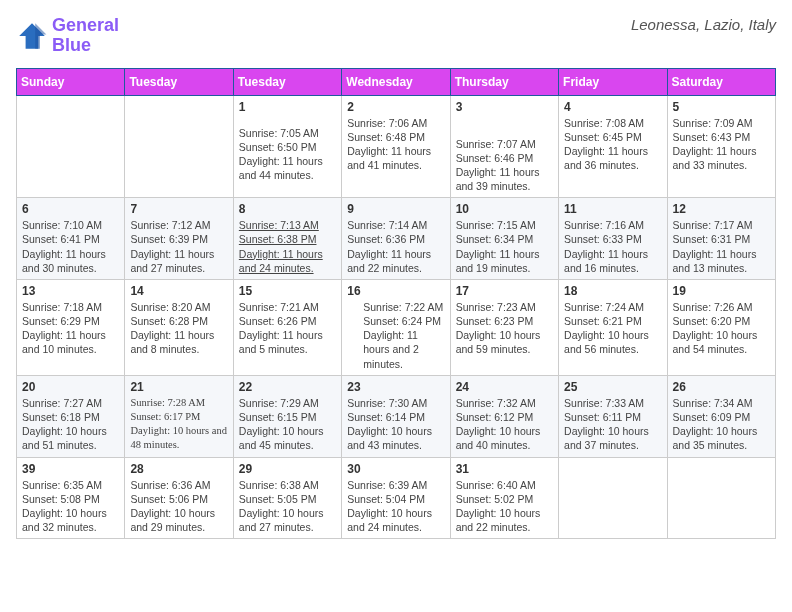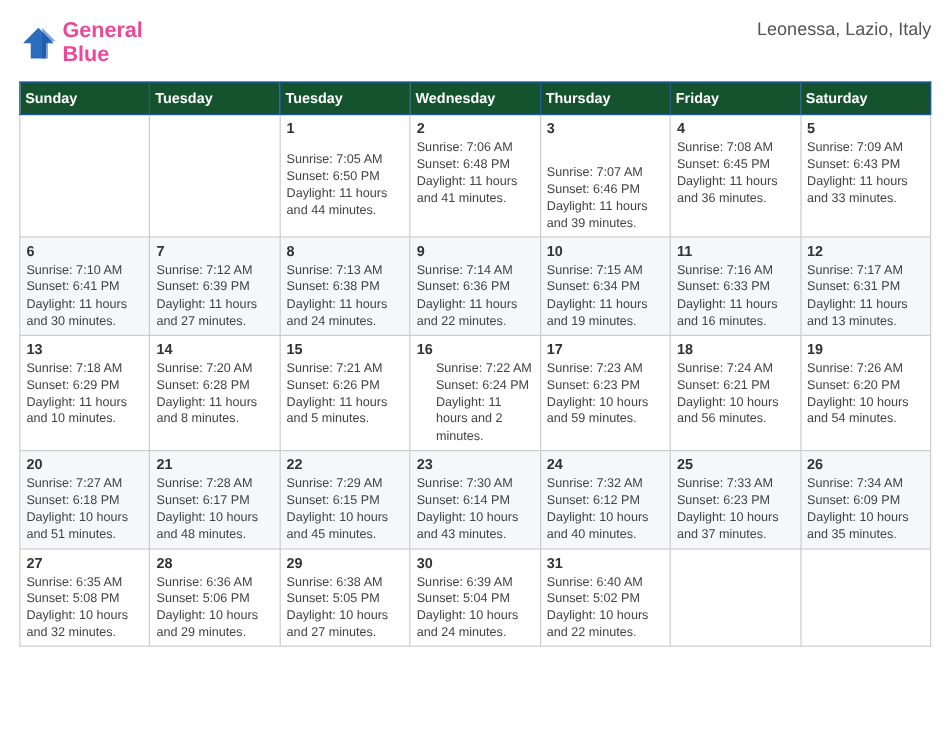--- a/index.html
+++ b/index.html
@@ -20,42 +20,43 @@
       display: flex;
       align-items: center;
       gap: 4px;
     }
     .logo-text {
       font-size: 18px;
       font-weight: bold;
       color: #333;
       line-height: 1.1;
     }
-    .logo-text span { color: #ec4899; margin-top: 12px; }
+    .logo-text span { color: #8b5cf6; margin-top: 12px; }
     .logo-icon {
       width: 32px;
       height: 32px;
     }
     .title-block { text-align: right; }
     .month-title {
       font-size: 32px;
       font-weight: bold;
       color: #333;
     }
     .subtitle {
       font-size: 15px;
       color: #555;
+      font-style: italic;
     }
     table {
       width: 100%;
       border-collapse: collapse;
       font-size: 11px;
     }
     thead th {
-      background: #14532d;
+      background: #d946ef;
       color: #fff;
       padding: 6px 4px;
       text-align: left;
       font-weight: bold;
       font-size: 12px;
       border: 1px solid #1f5a9e;
     }
     tbody td {
       border: 1px solid #ccc;
       padding: 4px 5px;
@@ -153,21 +154,21 @@
 Daylight: 11 hours and 30 minutes.</div>
         </td>
         <td>
           <span class="day-number">7</span>
           <div class="day-detail" style="white-space: pre-line;">Sunrise: 7:12 AM
 Sunset: 6:39 PM
 Daylight: 11 hours and 27 minutes.</div>
         </td>
         <td>
           <span class="day-number">8</span>
-          <div class="day-detail" style="white-space: pre-line;">Sunrise: 7:13 AM
+          <div class="day-detail" style="white-space: pre-line; text-decoration: underline;">Sunrise: 7:13 AM
 Sunset: 6:38 PM
 Daylight: 11 hours and 24 minutes.</div>
         </td>
         <td>
           <span class="day-number">9</span>
           <div class="day-detail" style="white-space: pre-line;">Sunrise: 7:14 AM
 Sunset: 6:36 PM
 Daylight: 11 hours and 22 minutes.</div>
         </td>
         <td>
@@ -191,21 +192,21 @@
       </tr>
       <tr>
         <td>
           <span class="day-number">13</span>
           <div class="day-detail" style="white-space: pre-line;">Sunrise: 7:18 AM
 Sunset: 6:29 PM
 Daylight: 11 hours and 10 minutes.</div>
         </td>
         <td>
           <span class="day-number">14</span>
-          <div class="day-detail" style="white-space: pre-line;">Sunrise: 7:20 AM
+          <div class="day-detail" style="white-space: pre-line;">Sunrise: 8:20 AM
 Sunset: 6:28 PM
 Daylight: 11 hours and 8 minutes.</div>
         </td>
         <td>
           <span class="day-number">15</span>
           <div class="day-detail" style="white-space: pre-line;">Sunrise: 7:21 AM
 Sunset: 6:26 PM
 Daylight: 11 hours and 5 minutes.</div>
         </td>
         <td>
@@ -235,21 +236,21 @@
       </tr>
       <tr>
         <td>
           <span class="day-number">20</span>
           <div class="day-detail" style="white-space: pre-line;">Sunrise: 7:27 AM
 Sunset: 6:18 PM
 Daylight: 10 hours and 51 minutes.</div>
         </td>
         <td>
           <span class="day-number">21</span>
-          <div class="day-detail" style="white-space: pre-line;">Sunrise: 7:28 AM
+          <div class="day-detail" style="white-space: pre-line; font-family: Liberation Serif, serif;">Sunrise: 7:28 AM
 Sunset: 6:17 PM
 Daylight: 10 hours and 48 minutes.</div>
         </td>
         <td>
           <span class="day-number">22</span>
           <div class="day-detail" style="white-space: pre-line;">Sunrise: 7:29 AM
 Sunset: 6:15 PM
 Daylight: 10 hours and 45 minutes.</div>
         </td>
         <td>
@@ -260,33 +261,33 @@
         </td>
         <td>
           <span class="day-number">24</span>
           <div class="day-detail" style="white-space: pre-line;">Sunrise: 7:32 AM
 Sunset: 6:12 PM
 Daylight: 10 hours and 40 minutes.</div>
         </td>
         <td>
           <span class="day-number">25</span>
           <div class="day-detail" style="white-space: pre-line;">Sunrise: 7:33 AM
-Sunset: 6:23 PM
+Sunset: 6:11 PM
 Daylight: 10 hours and 37 minutes.</div>
         </td>
         <td>
           <span class="day-number">26</span>
           <div class="day-detail" style="white-space: pre-line;">Sunrise: 7:34 AM
 Sunset: 6:09 PM
 Daylight: 10 hours and 35 minutes.</div>
         </td>
       </tr>
       <tr>
         <td>
-          <span class="day-number">27</span>
+          <span class="day-number">39</span>
           <div class="day-detail" style="white-space: pre-line;">Sunrise: 6:35 AM
 Sunset: 5:08 PM
 Daylight: 10 hours and 32 minutes.</div>
         </td>
         <td>
           <span class="day-number">28</span>
           <div class="day-detail" style="white-space: pre-line;">Sunrise: 6:36 AM
 Sunset: 5:06 PM
 Daylight: 10 hours and 29 minutes.</div>
         </td>

